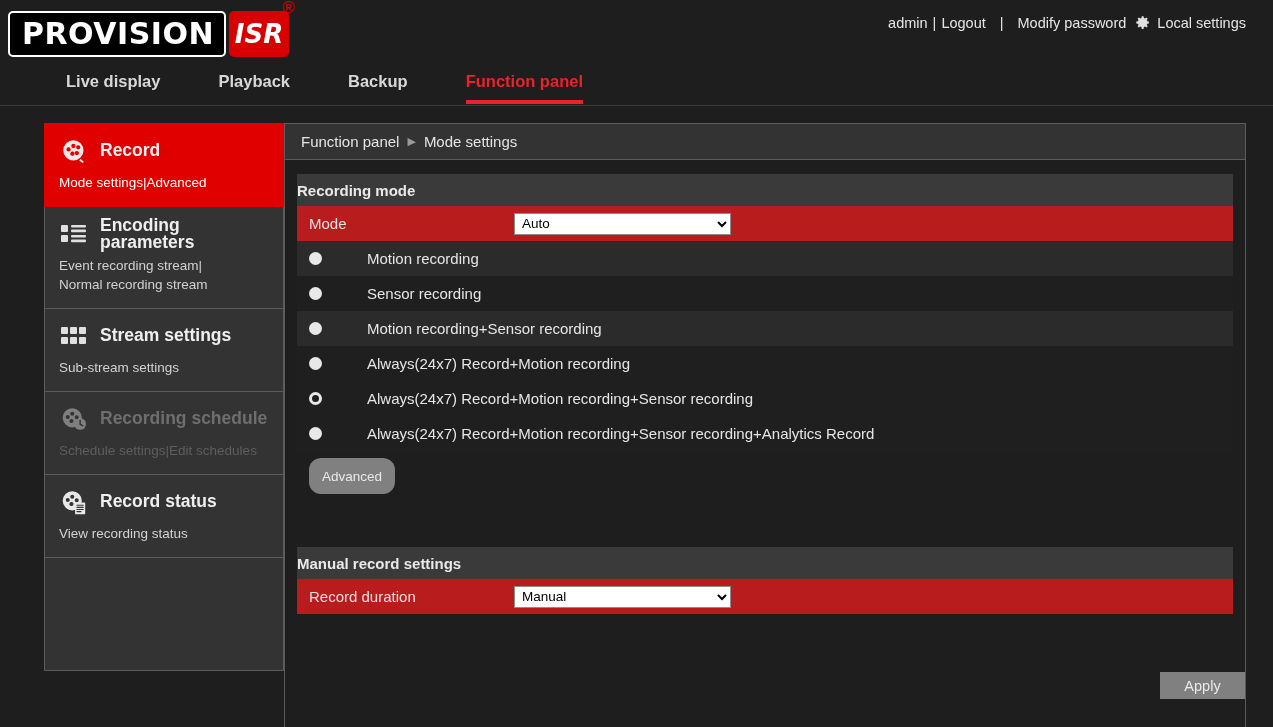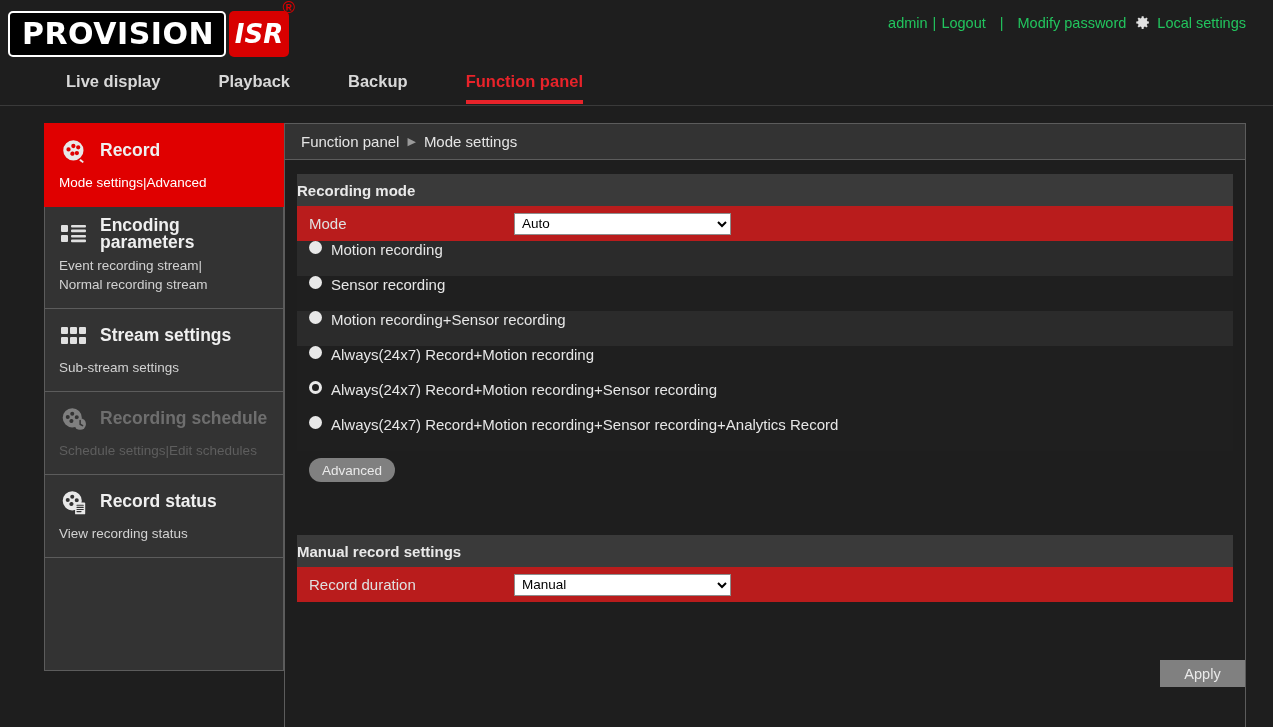--- a/index.html
+++ b/index.html
@@ -61,21 +61,21 @@
     font-weight: bold;
   }
 
   #header-right {
     position: absolute;
     right: 27px; top: 14px;
     display: flex; align-items: center;
     color: #e0e0e0;
     font-size: 14.5px;
   }
-  #header-right span, #header-right a { color: #22c55e; text-decoration: none; }
+  #header-right span, #header-right a { color: #e5e5e5; text-decoration: none; }
   .hdr-sep { margin: 0 5px; color: #aaa; }
   .hdr-sep-wide { margin: 0 14px; color: #aaa; }
   #gear-icon { margin: 0 6px 0 8px; display: inline-flex; }
 
   
   #nav {
     height: 36px;
     background: #1e1e1e;
     display: flex;
     align-items: flex-start;
@@ -210,22 +210,23 @@
     font-family: "Liberation Sans", sans-serif;
     background: #ffffff;
     color: #000000;
     border: 1px solid #8d8d8d;
     padding-left: 3px;
     border-radius: 0;
   }
 
   .radio-row {
     height: 35px;
-    display: flex; align-items: flex-start;
+    display: flex; align-items: center;
     padding-left: 12px;
+    gap: 36px;
   }
   .radio-row.odd { background: #2b2b2b; }
   .radio-row.even { background: #1f1f1f; }
   .rad {
     width: 13px; height: 13px;
     border-radius: 50%;
     background: #e8e8e8;
     margin-right: 9px;
     flex: none;
     position: relative;
@@ -240,21 +241,21 @@
     color: #e6e6e6;
     cursor: pointer;
   }
 
   .btn-grey {
     background: #808080;
     color: #e9e9e9;
     border: none;
     font-size: 13.5px;
     font-family: "Liberation Sans", sans-serif;
-    height: 24px;
+    height: 36px;
     padding: 0 13px;
     cursor: pointer;
     border-radius: 12px;
   }
   #advanced-wrap { padding: 7px 0 0 12px; background:#1e1e1e; }
   #gap-block { height: 53px; background: #1e1e1e; }
 
   #apply-wrap {
     display: flex; justify-content: flex-end;
     margin-top: 58px;

